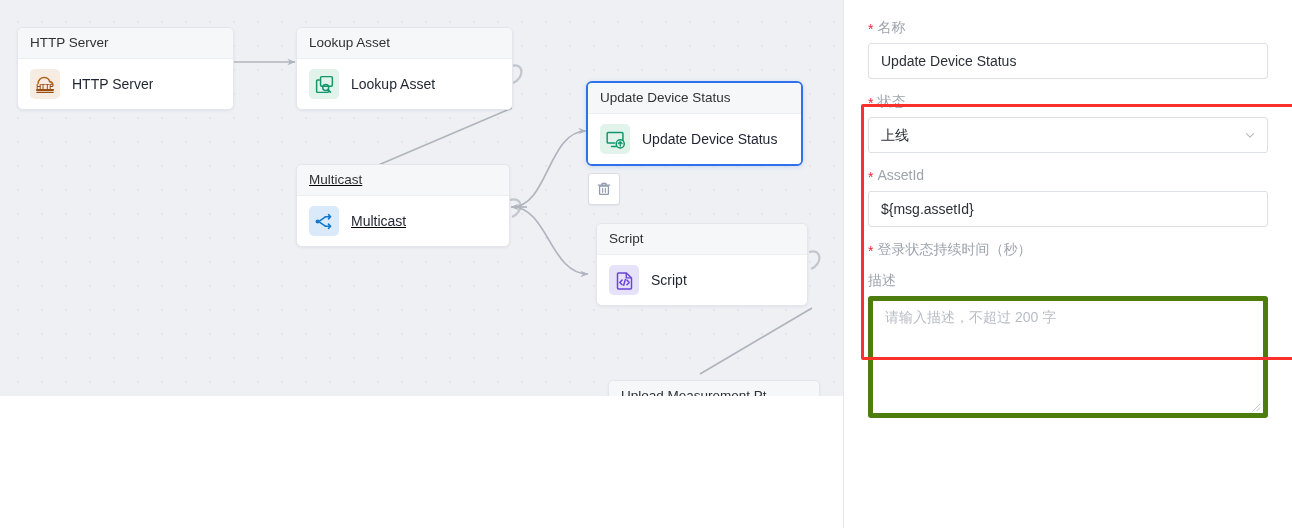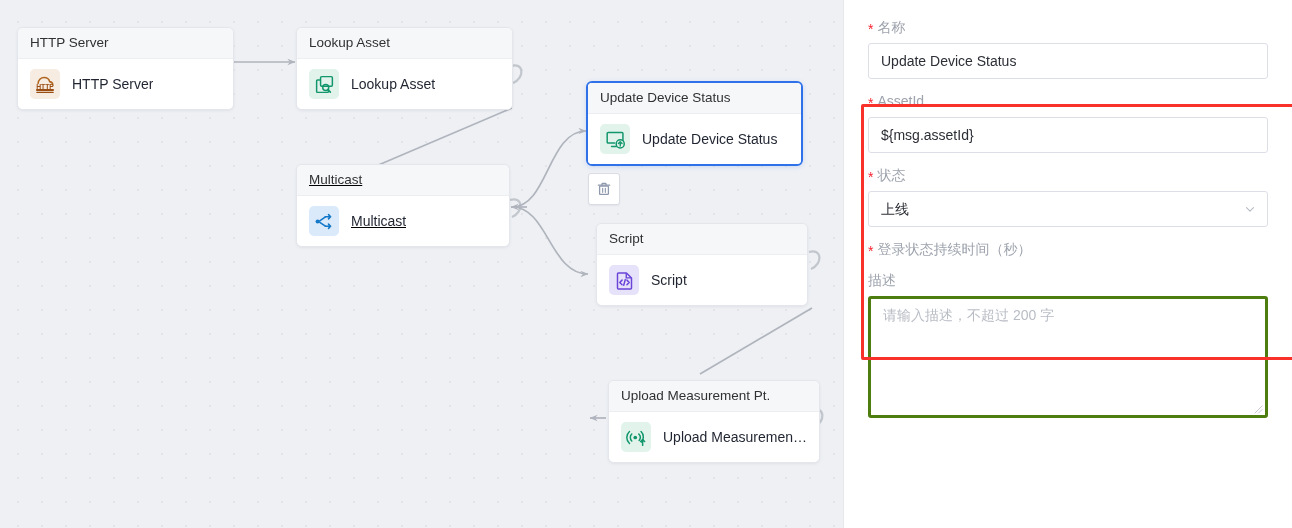--- a/index.html
+++ b/index.html
@@ -17,21 +17,21 @@
     height: 528px;
     overflow: hidden;
     display: flex;
     background: #ffffff;
   }
 
   
   #canvas {
     position: relative;
     width: 843px;
-    height: 528px;
+    height: 396px;
     background-color: #eef0f4;
     background-image: radial-gradient(#e2e4ea 1.35px, transparent 1.4px);
     background-size: 24px 24px;
     background-position: 6px 10px;
     overflow: hidden;
     flex: 0 0 843px;
   }
   #edges {
     position: absolute;
     left: 0; top: 0;
@@ -151,21 +151,21 @@
   .select-wrap { position: relative; }
   .select-caret {
     position: absolute;
     right: 11px;
     top: 50%;
     transform: translateY(-50%);
     pointer-events: none;
     line-height: 0;
   }
   .textarea {
-    border: 3px solid #4d7c0f;
+    border: 5px solid #4d7c0f;
     border-radius: 3px;
     background: #ffffff;
     height: 122px;
     padding: 8px 12px;
     font-size: 14px;
     color: #b8bcc4;
     box-sizing: border-box;
     width: 100%;
     position: relative;
   }
@@ -336,37 +336,37 @@
 
     <div class="field">
       <div class="field-label">
         <span class="req-star">*</span><span>名称</span>
       </div>
       <div class="input">Update Device Status</div>
     </div>
 
     <div class="field">
       <div class="field-label">
-        <span class="req-star">*</span><span>AssetId</span>
-      </div>
-      <div class="input">${msg.assetId}</div>
-    </div>
-
-    <div class="field">
-      <div class="field-label">
         <span class="req-star">*</span><span>状态</span>
       </div>
       <div class="select-wrap">
         <div class="input">上线</div>
         <span class="select-caret">
           <svg width="14" height="14" viewBox="0 0 24 24" fill="none">
             <path d="M6 9.5 L12 15.5 L18 9.5" stroke="#b6bac3" stroke-width="1.9" stroke-linecap="round" stroke-linejoin="round"></path>
           </svg>
         </span>
       </div>
+    </div>
+
+    <div class="field">
+      <div class="field-label">
+        <span class="req-star">*</span><span>AssetId</span>
+      </div>
+      <div class="input">${msg.assetId}</div>
     </div>
 
     <div class="field">
       <div class="field-label">
         <span class="req-star">*</span><span>登录状态持续时间（秒）</span>
       </div>
     </div>
 
     <div class="field" style="margin-top:7px;">
       <div class="field-label">描述</div>

